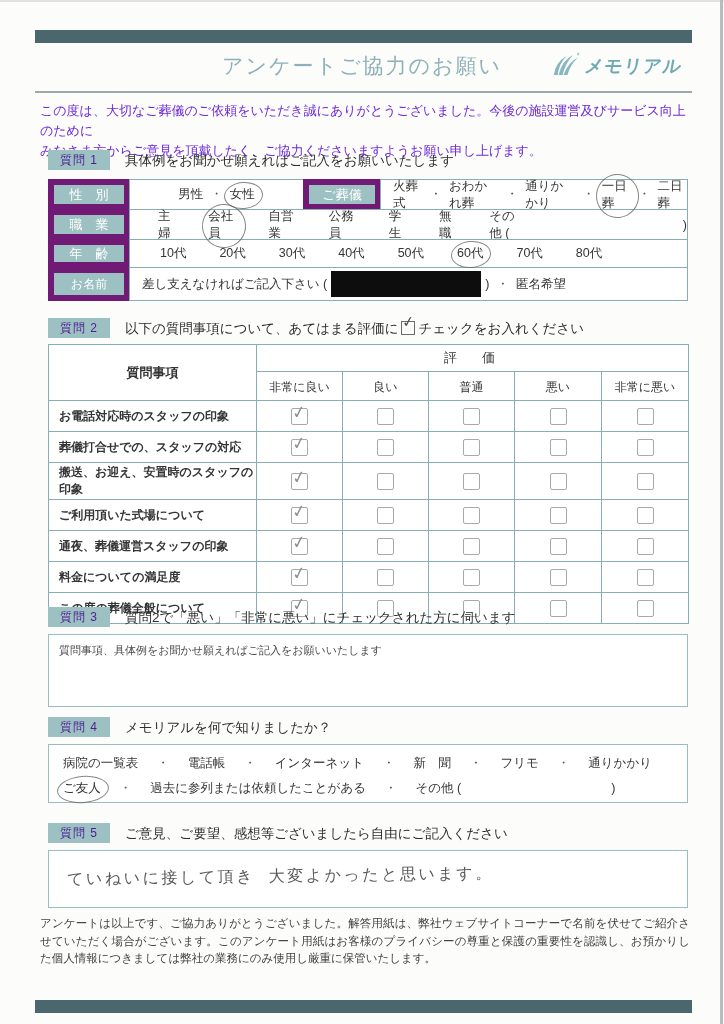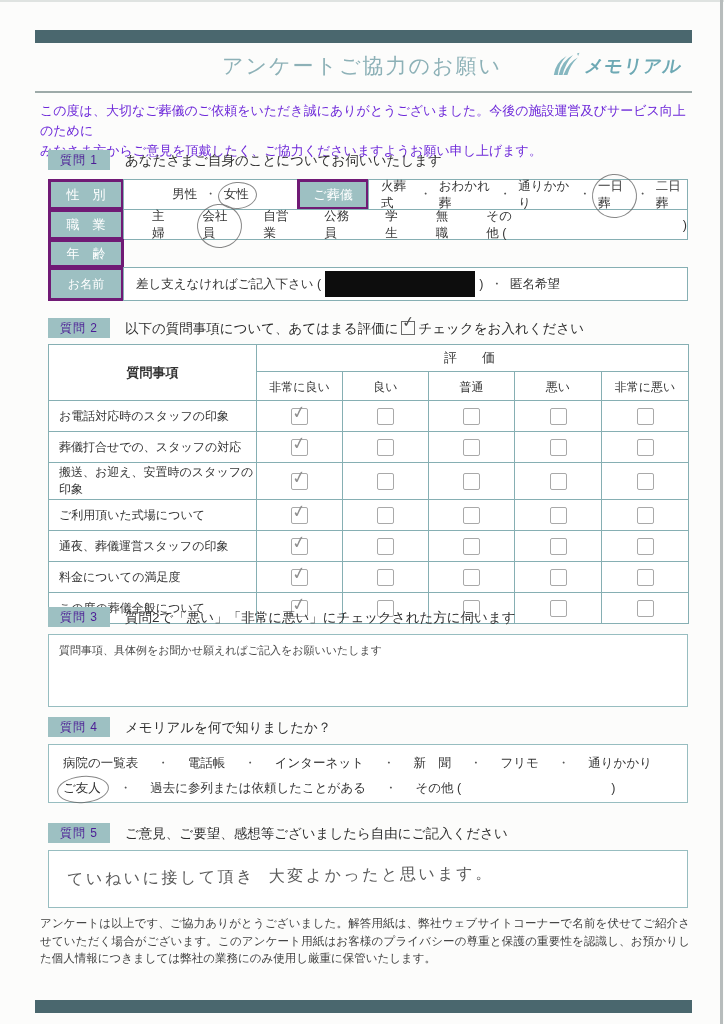--- a/index.html
+++ b/index.html
@@ -22,41 +22,41 @@
          color:#6d28d9;white-space:pre-line;}
 
   .badge{position:absolute;left:48px;width:62px;height:20px;background:#9dc0c2;color:#4c1d95;
          font-size:12px;letter-spacing:1px;text-align:center;line-height:20px;}
   .q-head{position:absolute;left:125px;font-size:13.5px;color:#2e2e2e;}
 
   
   .q1tab{position:absolute;left:48px;top:180px;width:640px;}
   .frow{display:flex;margin-top:-1px;}
   .lbl{background:#9dc0c2;color:#fff;font-size:13px;display:flex;align-items:center;
-       justify-content:center;flex:0 0 70px;border:3px solid #701a75;}
+       justify-content:center;flex:0 0 70px;border:6px solid #701a75;}
   .fcell{background:#fff;border:1px solid #86afb3;display:flex;align-items:center;
          font-size:12.5px;color:#343434;margin-left:-1px;}
   .sep{margin:0 7px;color:#555;}
   .spacer120{display:inline-block;width:120px;}
   .spacer150{display:inline-block;width:150px;}
   .circ{position:relative;display:inline-block;}
   .circ::after{content:"";position:absolute;left:-6px;right:-8px;top:-4px;bottom:-6px;
        border:1.5px solid rgba(95,95,95,.75);border-radius:50%;transform:rotate(-5deg);}
   .redact{display:inline-block;width:150px;height:26px;background:#0d0d0d;
           vertical-align:middle;margin:0 4px;}
 
   
   .rtab{position:absolute;left:48px;top:344px;width:640px;border-collapse:collapse;table-layout:fixed;}
   .rtab td{border:1px solid #86afb3;background:#fff;text-align:center;vertical-align:middle;}
   .rtab .item-h{font-size:13px;color:#333;font-weight:bold;}
   .rtab .grp-h{height:24px;font-size:13px;letter-spacing:6px;color:#333;}
   .rtab .rate-h td{height:26px;}
   .rtab .rate-h .rh{font-size:12px;color:#333;}
   .rtab .drow td{height:28px;}
-  .rtab .item{text-align:left;padding-left:10px;font-size:12px;color:#353535;}
+  .rtab .item{text-align:left;padding-left:10px;font-size:12px;color:#353535;font-weight:bold;}
   .cb{width:15px;height:15px;border:1.5px solid #a9a9a9;border-radius:2px;display:inline-block;
       position:relative;background:#fff;vertical-align:middle;}
   .cb i{position:absolute;left:0;top:-7px;font-style:normal;font-size:17px;color:#8f8f8f;
         transform:rotate(-10deg);}
   .mini-cb{width:12px;height:12px;border:1.5px solid #6b6b6b;display:inline-block;position:relative;
         margin:0 3px;vertical-align:-2px;}
   .mini-cb i{position:absolute;left:0;top:-9px;font-style:normal;font-size:15px;color:#4f4f4f;
         transform:rotate(-8deg);}
 
   .ansbox{position:absolute;left:48px;width:638px;background:#fff;border:1px solid #97bdc0;}
@@ -88,21 +88,21 @@
       </svg>
     </span>
     <span class="brand">メモリアル</span>
   </div>
   <div class="header-rule"></div>
 
   <div class="intro">この度は、大切なご葬儀のご依頼をいただき誠にありがとうございました。今後の施設運営及びサービス向上のために
 みなさま方からご意見を頂戴したく、ご協力くださいますようお願い申し上げます。</div>
 
   <div class="badge" style="top:150px">質問 1</div>
-  <div class="q-head" style="top:152px">あなたさまご自身のことについてお伺いいたします</div>
+  <div class="q-head" style="top:152px">具体例をお聞かせ願えればご記入をお願いいたします</div>
 
   <div class="q1tab">
     <div class="frow" style="height:31px">
       <div class="lbl">性　別</div>
       <div class="fcell" style="flex:0 0 173px;justify-content:center">
         <span>男性</span>
         <span class="sep">・</span>
         <span class="circ">女性</span>
       </div>
       <div class="lbl" style="flex:0 0 66px;margin-left:-1px">ご葬儀</div>
@@ -129,20 +129,30 @@
         <span>学生</span>
         <span>無職</span>
         <span>その他 (</span>
           <span class="spacer120"></span>
           <span>)</span>
       </div>
     </div>
 
     <div class="frow" style="height:29px">
       <div class="lbl">年　齢</div>
+      <div class="fcell" style="flex:1;padding-left:30px;gap:33px">
+        <span>10代</span>
+        <span>20代</span>
+        <span>30代</span>
+        <span>40代</span>
+        <span>50代</span>
+        <span class="circ">60代</span>
+        <span>70代</span>
+        <span>80代</span>
+      </div>
     </div>
 
     <div class="frow" style="height:34px">
       <div class="lbl" style="font-size:12px">お名前</div>
       <div class="fcell" style="flex:1;padding-left:12px">
         <span>差し支えなければご記入下さい (</span>
         <span class="redact"></span>
         <span>)</span>
         <span class="sep">・</span>
         <span>匿名希望</span>

